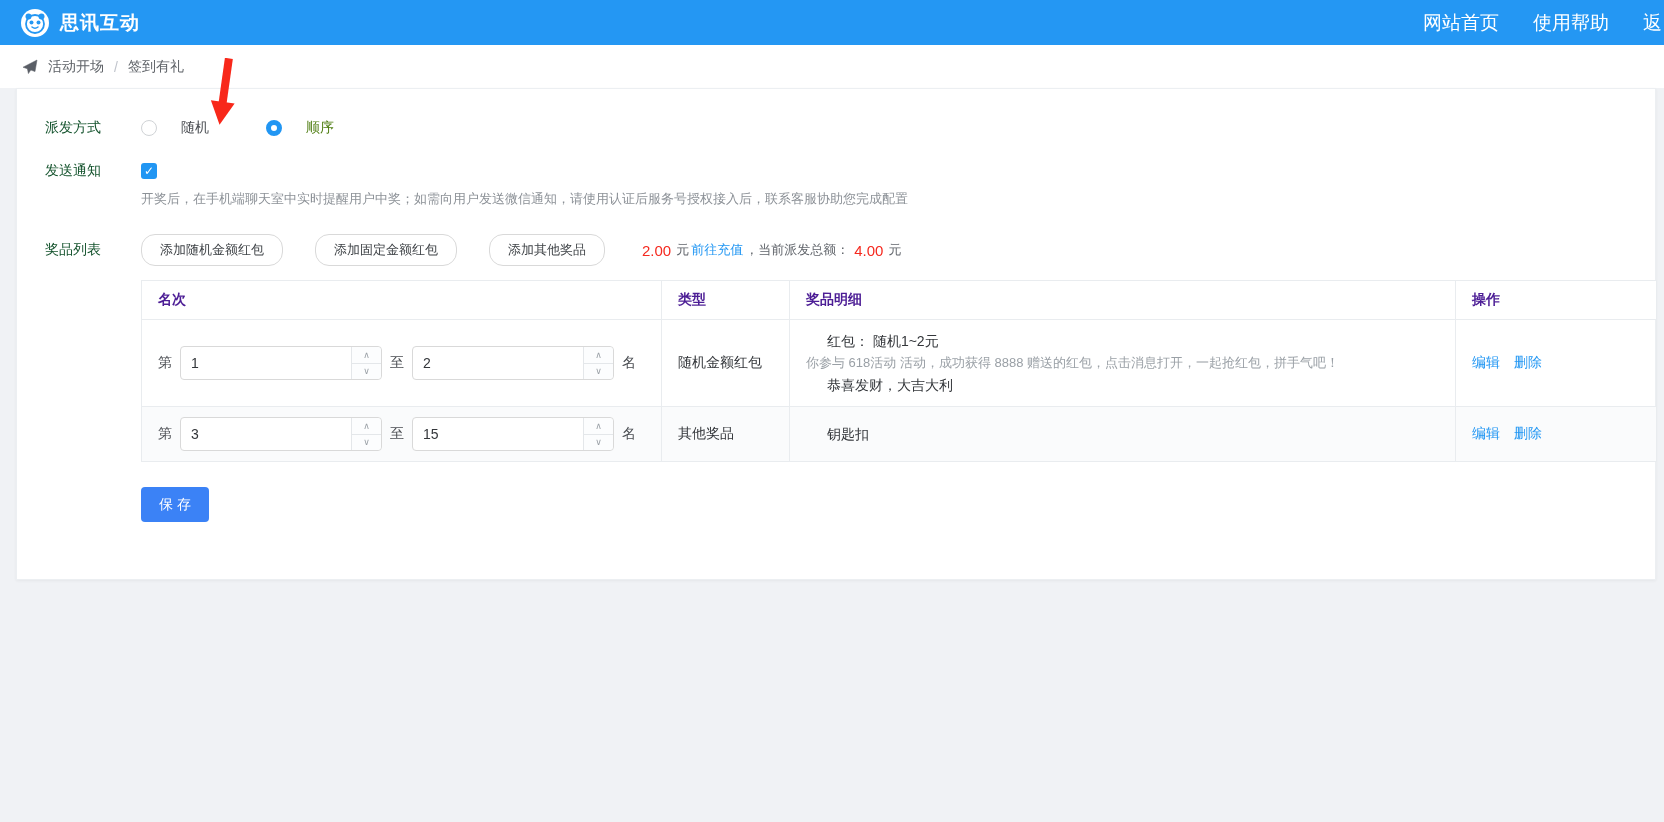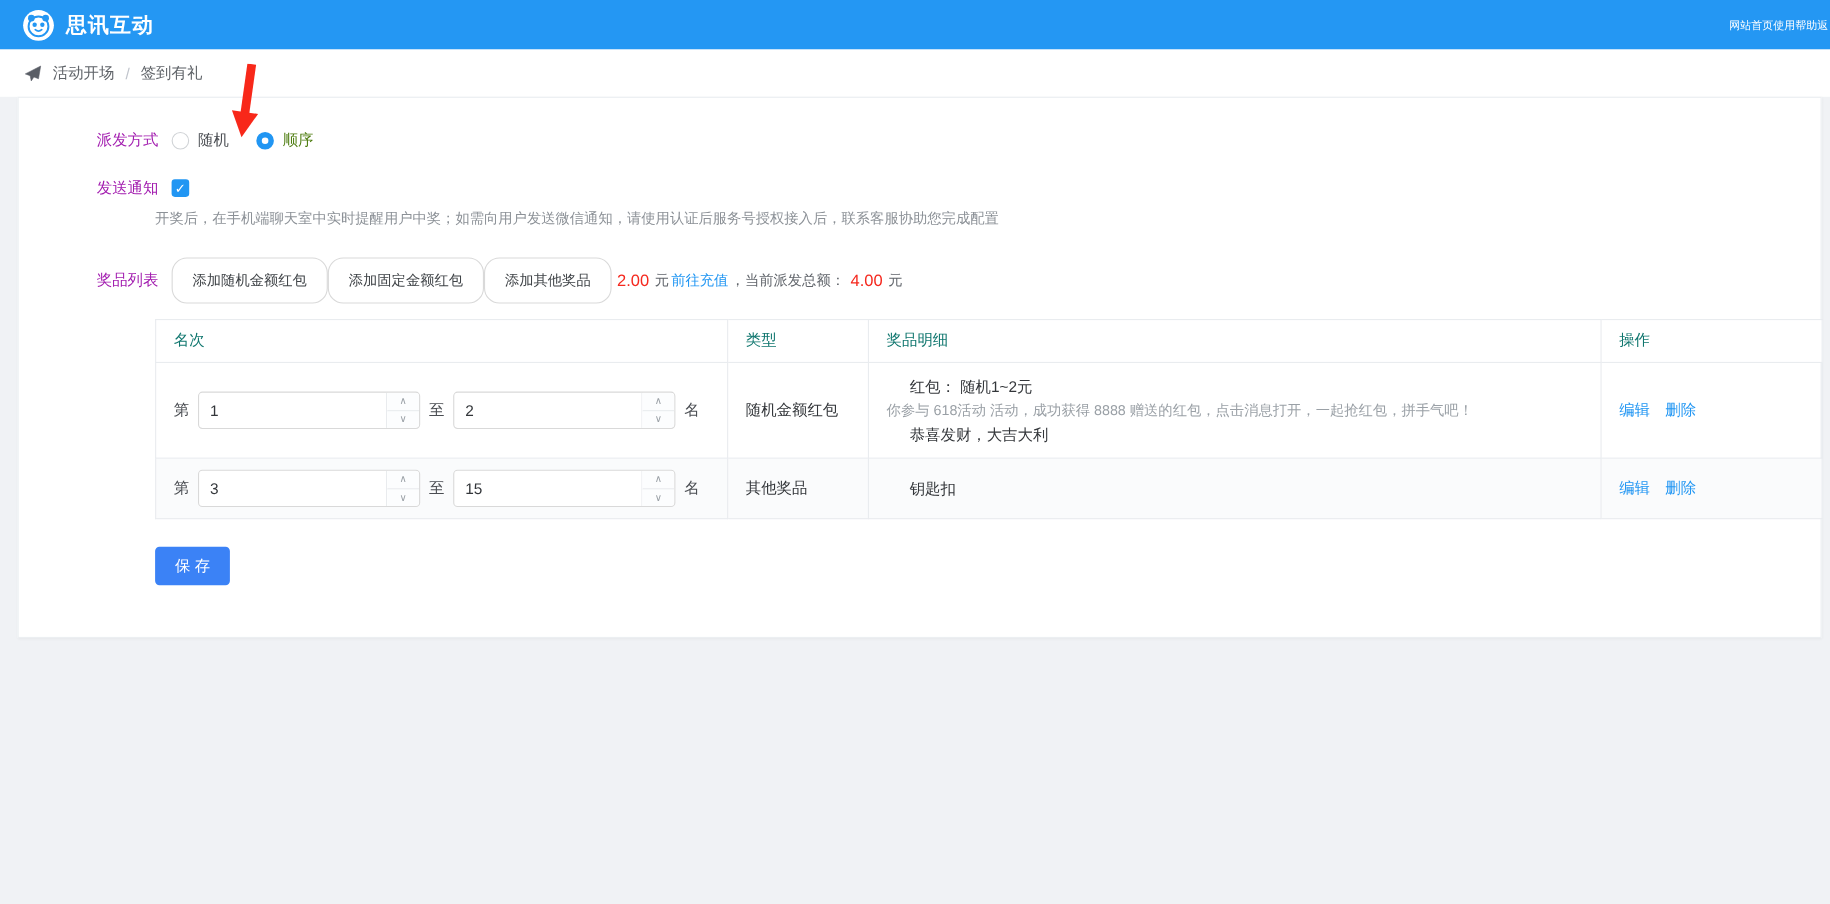--- a/index.html
+++ b/index.html
@@ -5,55 +5,55 @@
   * { box-sizing: border-box; margin: 0; padding: 0; }
   html,body { width:1664px; height:822px; }
   body {
     font-family: "Liberation Sans", "DejaVu Sans", sans-serif;
     background:#f0f2f5; overflow:hidden; position:relative;
   }
   
   .topbar { height:45px; background:#2497f3; display:flex; align-items:center; padding-left:20px; }
   .brand { display:flex; align-items:center; gap:10px; }
   .brand-name { color:#fff; font-size:19px; font-weight:bold; letter-spacing:1px; }
-  .topnav { margin-left:auto; display:flex; color:#fff; font-size:10px; white-space:nowrap; padding-right:2px; }
+  .topnav { margin-left:auto; display:flex; gap:34px; color:#fff; font-size:19px; white-space:nowrap; padding-right:2px; }
   .topnav span { cursor:pointer; }
   
   .breadcrumb-bar { background:#fff; height:43px; display:flex; align-items:center; padding-left:22px; font-size:14px; color:#5f6368; }
   .bc-item { margin:0 4px; cursor:pointer; }
   .bc-sep { color:#c0c4cc; margin:0 6px; }
   .bc-icon { display:flex; align-items:center; margin-right:6px; }
   
   .card { position:relative; margin-left:16px; width:1640px; height:492px; background:#fff;
           border:1px solid #eceff2; box-shadow:0 1px 3px rgba(0,0,0,.05); padding:30px 0 0 0; }
   .form-row { display:flex; align-items:center; }
-  .form-label { width:112px; text-align:right; font-size:14px; color:#a21caf; flex:none;margin-left:15px; }
-  .form-content { margin-left:12px; display:flex; align-items:center; }
+  .form-label { width:112px; text-align:center; font-size:14px; color:#14532d; flex:none; }
+  .form-content { margin-left:12px; display:flex; align-items:center;gap:16px; }
   .help-text { margin-left:124px; font-size:13px; color:#8c9197; }
   
   .radio { width:16px; height:16px; border-radius:50%; display:inline-block; flex:none; cursor:pointer; }
   .radio.off { border:1px solid #d0d3d6; background:#fff; }
   .radio.on  { border:5px solid #2196f3; background:#fff; }
   .radio-label { font-size:14px; margin-left:8px; cursor:pointer; }
   .radio-label.off { color:#4a4d52; }
   .radio-label.on { color:#4d7c0f; }
   
   .checkbox { width:16px; height:16px; border-radius:3px; background:#2196f3; color:#fff; font-size:12px;
               display:flex; align-items:center; justify-content:center; cursor:pointer; line-height:1; }
   
-  .add-btn { height:42px; padding:0 18px; background:#fff; border:1px solid #d9d9d9; border-radius:14px;
-             font-size:13px; color:#3f4347; cursor:pointer;
+  .add-btn { height:32px; padding:0 18px; background:#fff; border:1px solid #d9d9d9; border-radius:14px;
+             font-size:13px; color:#3f4347; margin-right:16px; cursor:pointer;
              font-family:"Liberation Sans","DejaVu Sans",sans-serif; }
   .balance-note { font-size:13px; color:#61656b; white-space:nowrap; display:flex; align-items:center; }
   .money { color:#f5291f; font-size:15px; margin:0 5px; }
   .link { color:#2196f3; cursor:pointer; margin:0 2px; }
   
   .prize-table { margin:14px 0 0 124px; width:1516px; border-collapse:collapse; table-layout:fixed; }
   .prize-table th, .prize-table td { border:1px solid #e9ecef; font-size:14px; text-align:left; }
-  .prize-table th { padding:10px 16px; font-weight:400; color:#0f766e; background:#fff; }
+  .prize-table th { padding:10px 16px; font-weight:700; color:#4c1d95; background:#fff; }
   .prize-table td { padding:10px 16px; color:#33363a; vertical-align:middle; }
   .prize-table tr.striped td { background:#fafbfc; }
   .rank-cell { display:flex; align-items:center; gap:8px; font-size:14px; color:#4a4d52; }
   .num-input { position:relative; width:202px; height:34px; border:1px solid #d9d9d9; border-radius:4px; background:#fff; flex:none; }
   .num-input input { border:none; outline:none; width:162px; height:100%; padding-left:10px; font-size:14px; color:#33363a; background:transparent;
                      font-family:"Liberation Sans","DejaVu Sans",sans-serif; }
   .stepper { position:absolute; right:0; top:0; width:30px; height:100%; border-left:1px solid #e4e7ea; display:flex; flex-direction:column; border-radius:0 4px 4px 0; overflow:hidden; }
   .step { flex:1; display:flex; align-items:center; justify-content:center; font-size:9px; color:#9aa0a6; background:#fcfdfe; cursor:pointer; }
   .step.up { border-bottom:1px solid #e4e7ea; }
   .detail-title, .detail-wish { font-size:14px; color:#33363a; line-height:22px;margin-left:21px; }

